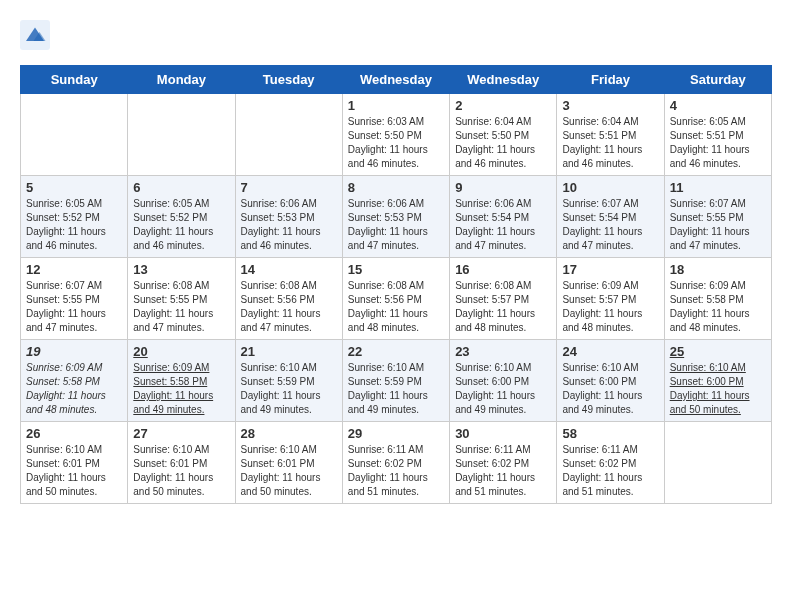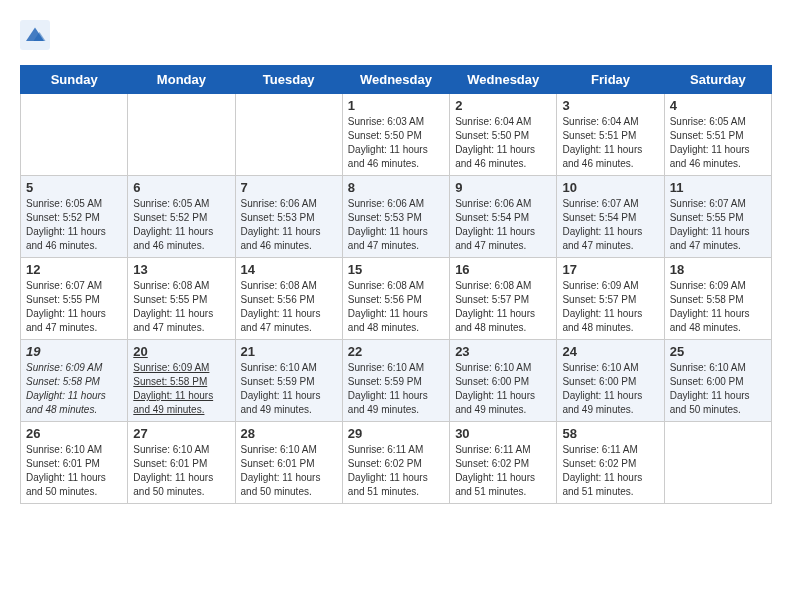--- a/index.html
+++ b/index.html
@@ -294,21 +294,21 @@
 Daylight: 11 hours
 and 49 minutes.</div>
         </td>
         <td style="background: rgb(240, 244, 250); margin-left: 10px;">
           <span class="day-number">24</span>
           <div class="day-info" style="white-space: pre-line;">Sunrise: 6:10 AM
 Sunset: 6:00 PM
 Daylight: 11 hours
 and 49 minutes.</div>
         </td>
-        <td style="background: rgb(240, 244, 250);">
+        <td style="background: rgb(240, 244, 250); text-decoration: underline;">
           <span class="day-number">25</span>
           <div class="day-info" style="white-space: pre-line;">Sunrise: 6:10 AM
 Sunset: 6:00 PM
 Daylight: 11 hours
 and 50 minutes.</div>
         </td>
       </tr>
       <tr>
         <td>
           <span class="day-number">26</span>

